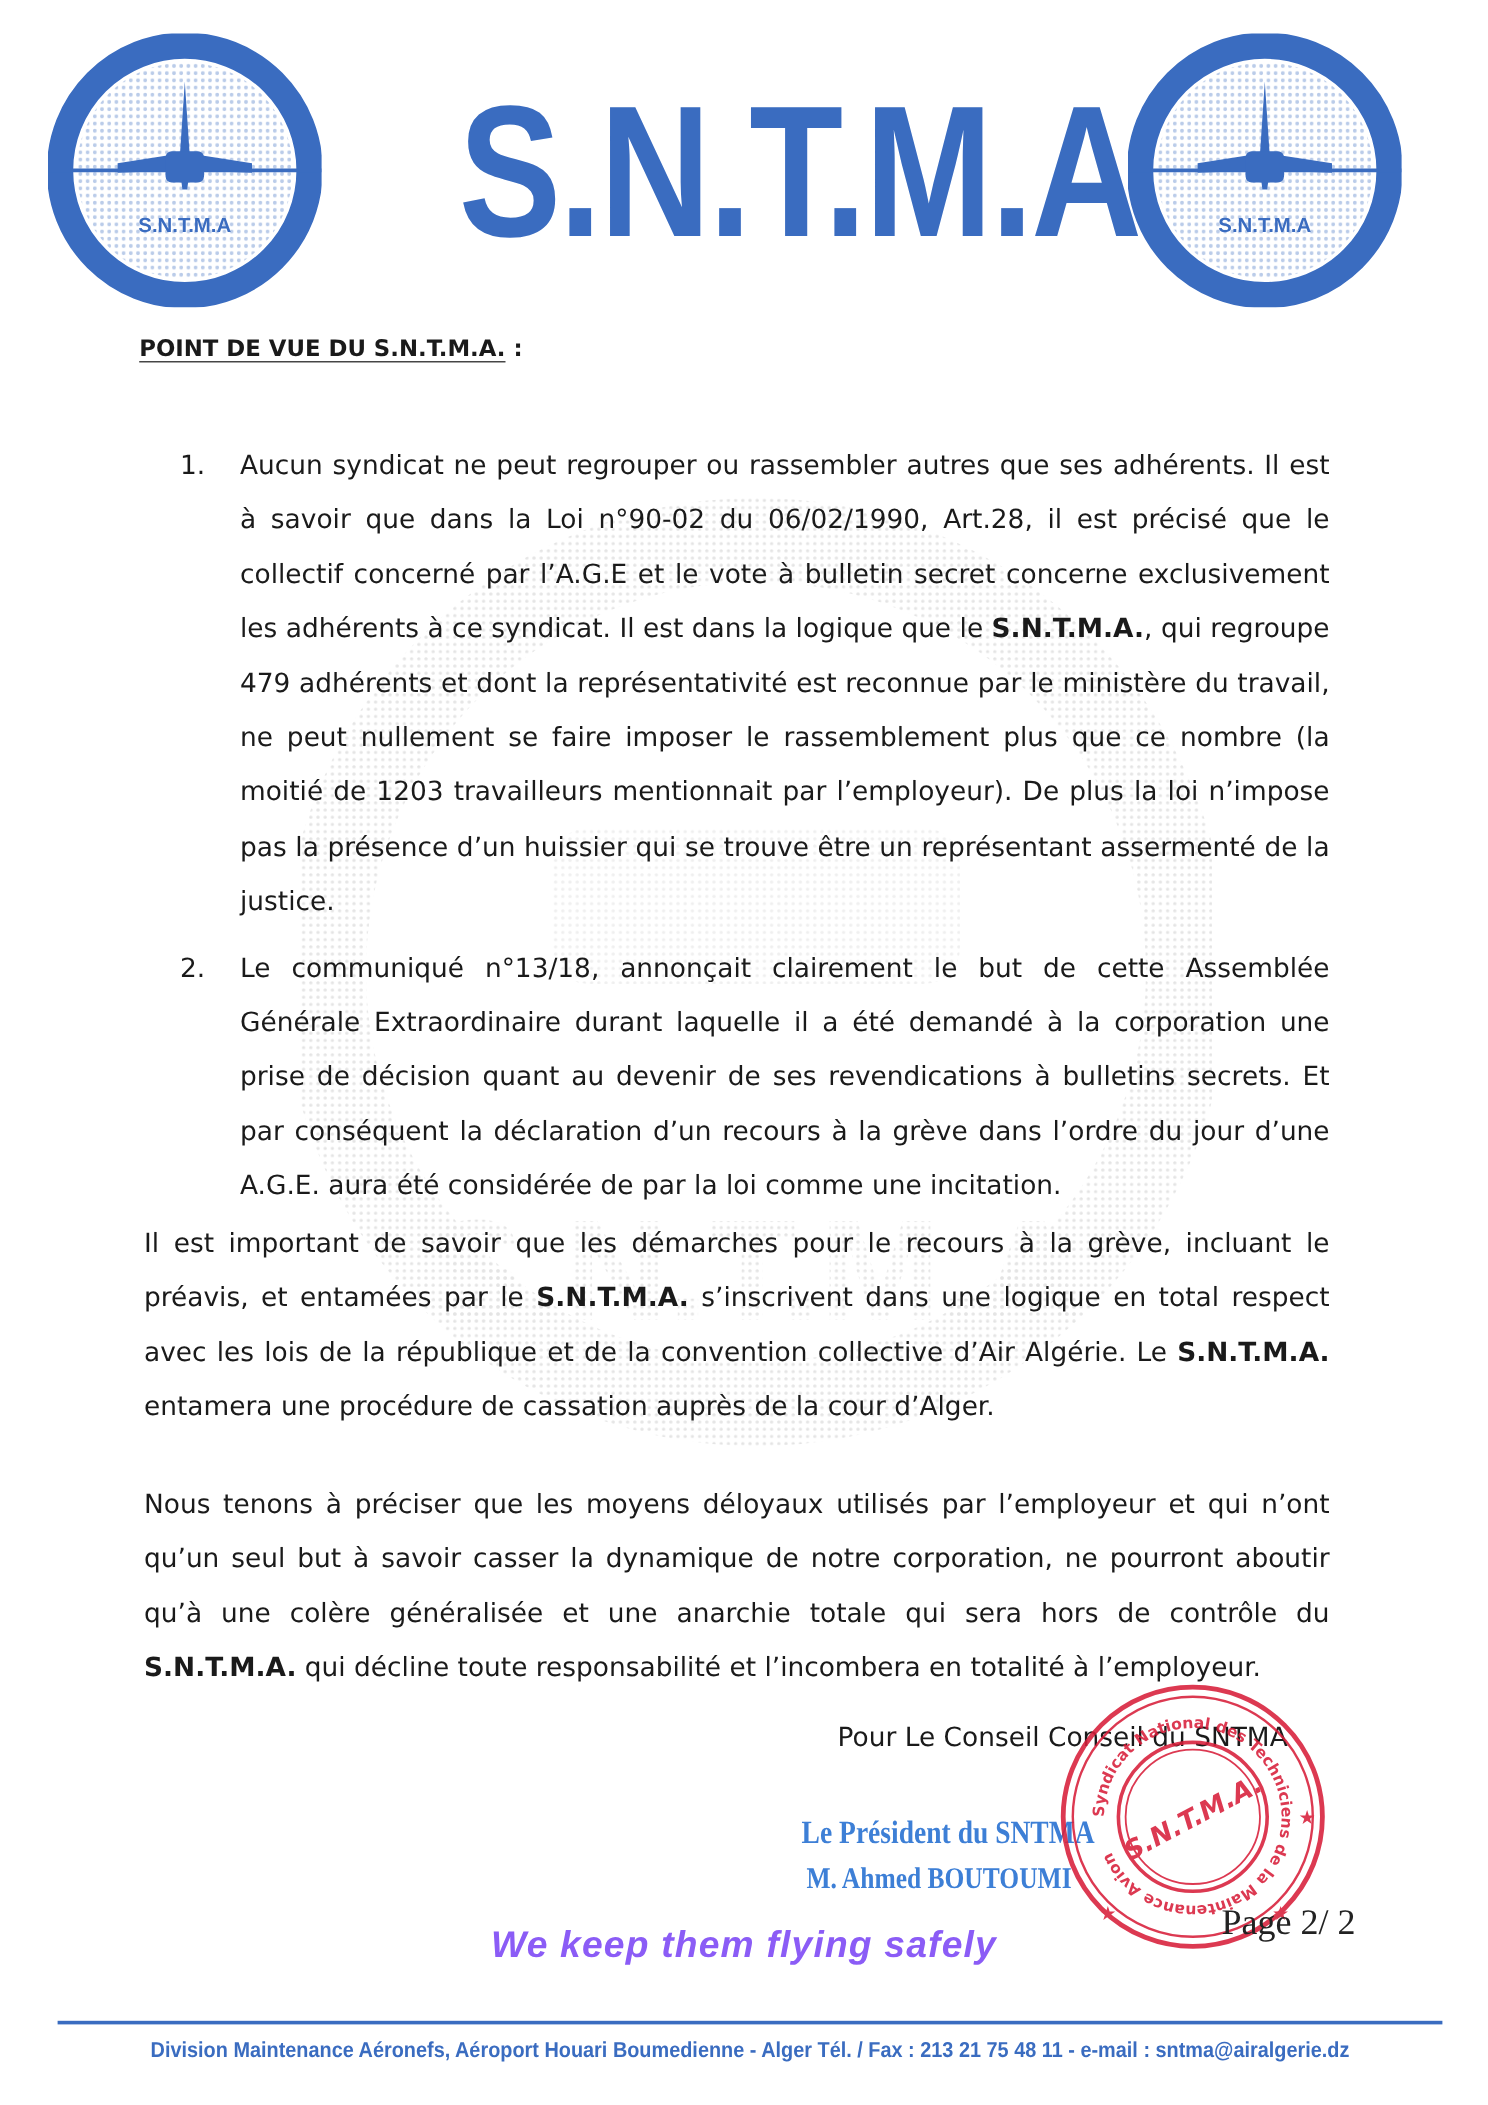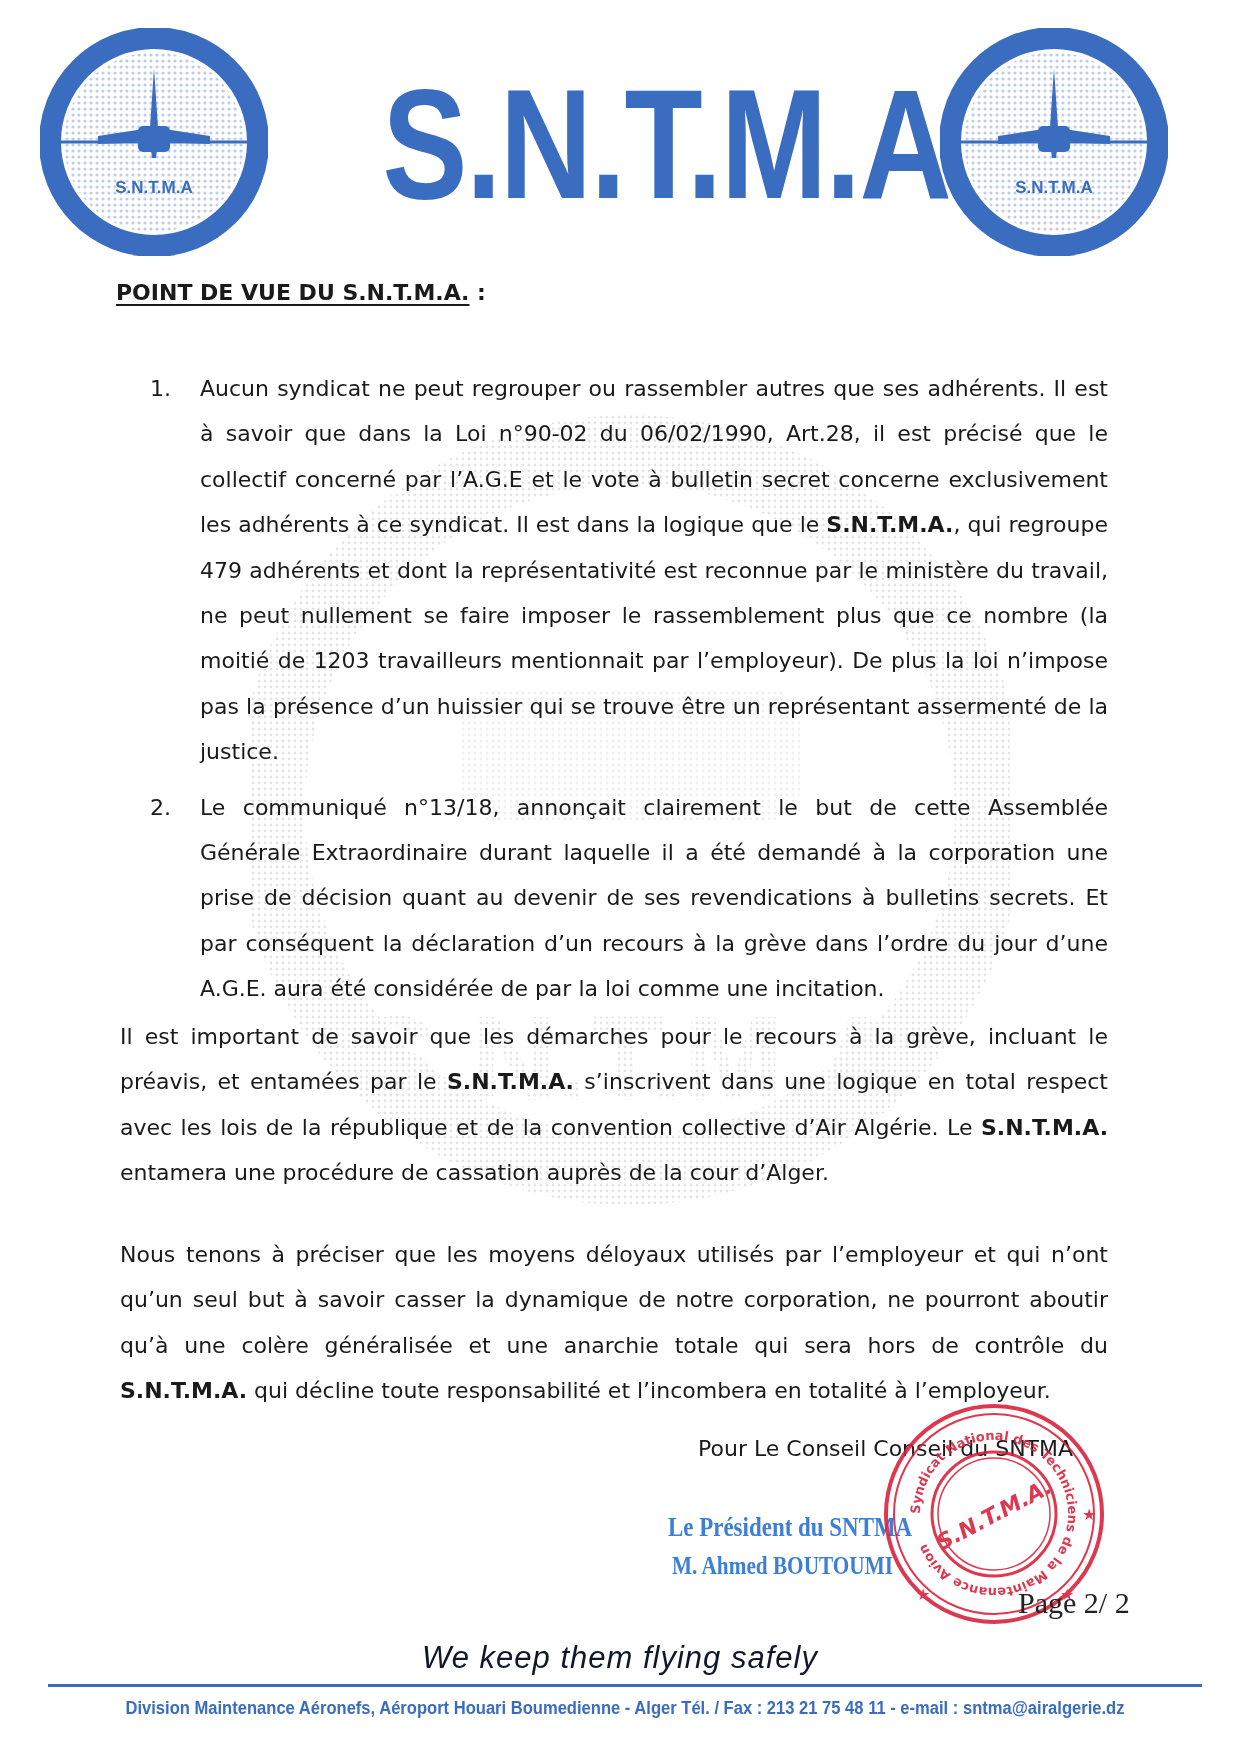--- a/index.html
+++ b/index.html
@@ -14,21 +14,21 @@
   .seal-logo { width: 228px; height: 228px; z-index: 1; }
   .seal-left { left: 40px; top: 28px; }
   .seal-right { left: 940px; top: 28px; }
   .brand-title {
     left: 330px; top: 66px; width: 580px; text-align: center;
     font-family: "Liberation Sans", sans-serif; font-weight: 700; font-size: 156px;
     color: #3a6cc0; letter-spacing: -2px; line-height: 1; transform: scaleX(0.82); transform-origin: center;
     z-index: 1;
   }
   .section-heading {
-    left: 116px; top: 280px; font-size: 22px; font-weight: 700; z-index: 1;
+    left: 116px; top: 280px; font-size: 19px; font-weight: 700; z-index: 1;
   }
   .section-heading .u { text-decoration: underline; text-underline-offset: 4px; }
   .body-text { z-index: 2; font-size: 22px; line-height: 45.4px; text-align: justify; }
   .list { left: 150px; top: 356px; width: 968px; }
   .list-item { position: relative; padding-left: 40px; }
   .list-num { position: absolute; left: 0; top: 0; }
   .list-item p, .para p { margin: 10px; text-align: justify; text-align-last: left; }
   .para { left: 110px; width: 1008px; }
   .para1 { top: 1004px; }
   .para2 { top: 1222px; }
@@ -38,23 +38,23 @@
     font-family: "Liberation Serif", serif; font-weight: 700; color: #3d7fd6; z-index: 2;
     transform: scaleX(0.85); transform-origin: left;
   }
   .president-title { left: 668px; top: 1512px; font-size: 27px; }
   .president-name { left: 672px; top: 1552px; font-size: 25px; }
   .stamp { left: 880px; top: 1400px; width: 228px; height: 228px; z-index: 3; opacity: 0.88; }
   .page-number {
     left: 1018px; top: 1586px; font-family: "Liberation Serif", serif; font-size: 30px; z-index: 4; color: #222;
   }
   .slogan {
-    left: 0; width: 1240px; top: 1640px; text-align: center;
-    font-family: "Liberation Sans", sans-serif; font-weight: 400; font-style: italic;
-    font-size: 31px; color: #0f172a; letter-spacing: 1px; z-index: 2;
+    left: 0; width: 1240px; top: 1603px; text-align: center;
+    font-family: "Liberation Sans", sans-serif; font-weight: 700; font-style: italic;
+    font-size: 31px; color: #8b5cf6; letter-spacing: 1px; z-index: 2;
   }
   .footer-rule { left: 48px; width: 1154px; top: 1684px; height: 3px; background: #3a6cc0; z-index: 2; }
   .footer-contact {
     left: 48px; width: 1154px; top: 1698px; text-align: center;
     font-family: "Liberation Sans", sans-serif; font-weight: 700; font-size: 18px; color: #3a6cc0;
     transform: scaleX(0.92); transform-origin: center; z-index: 2; white-space: nowrap;
   }
 </style>
 </head>
 <body>

